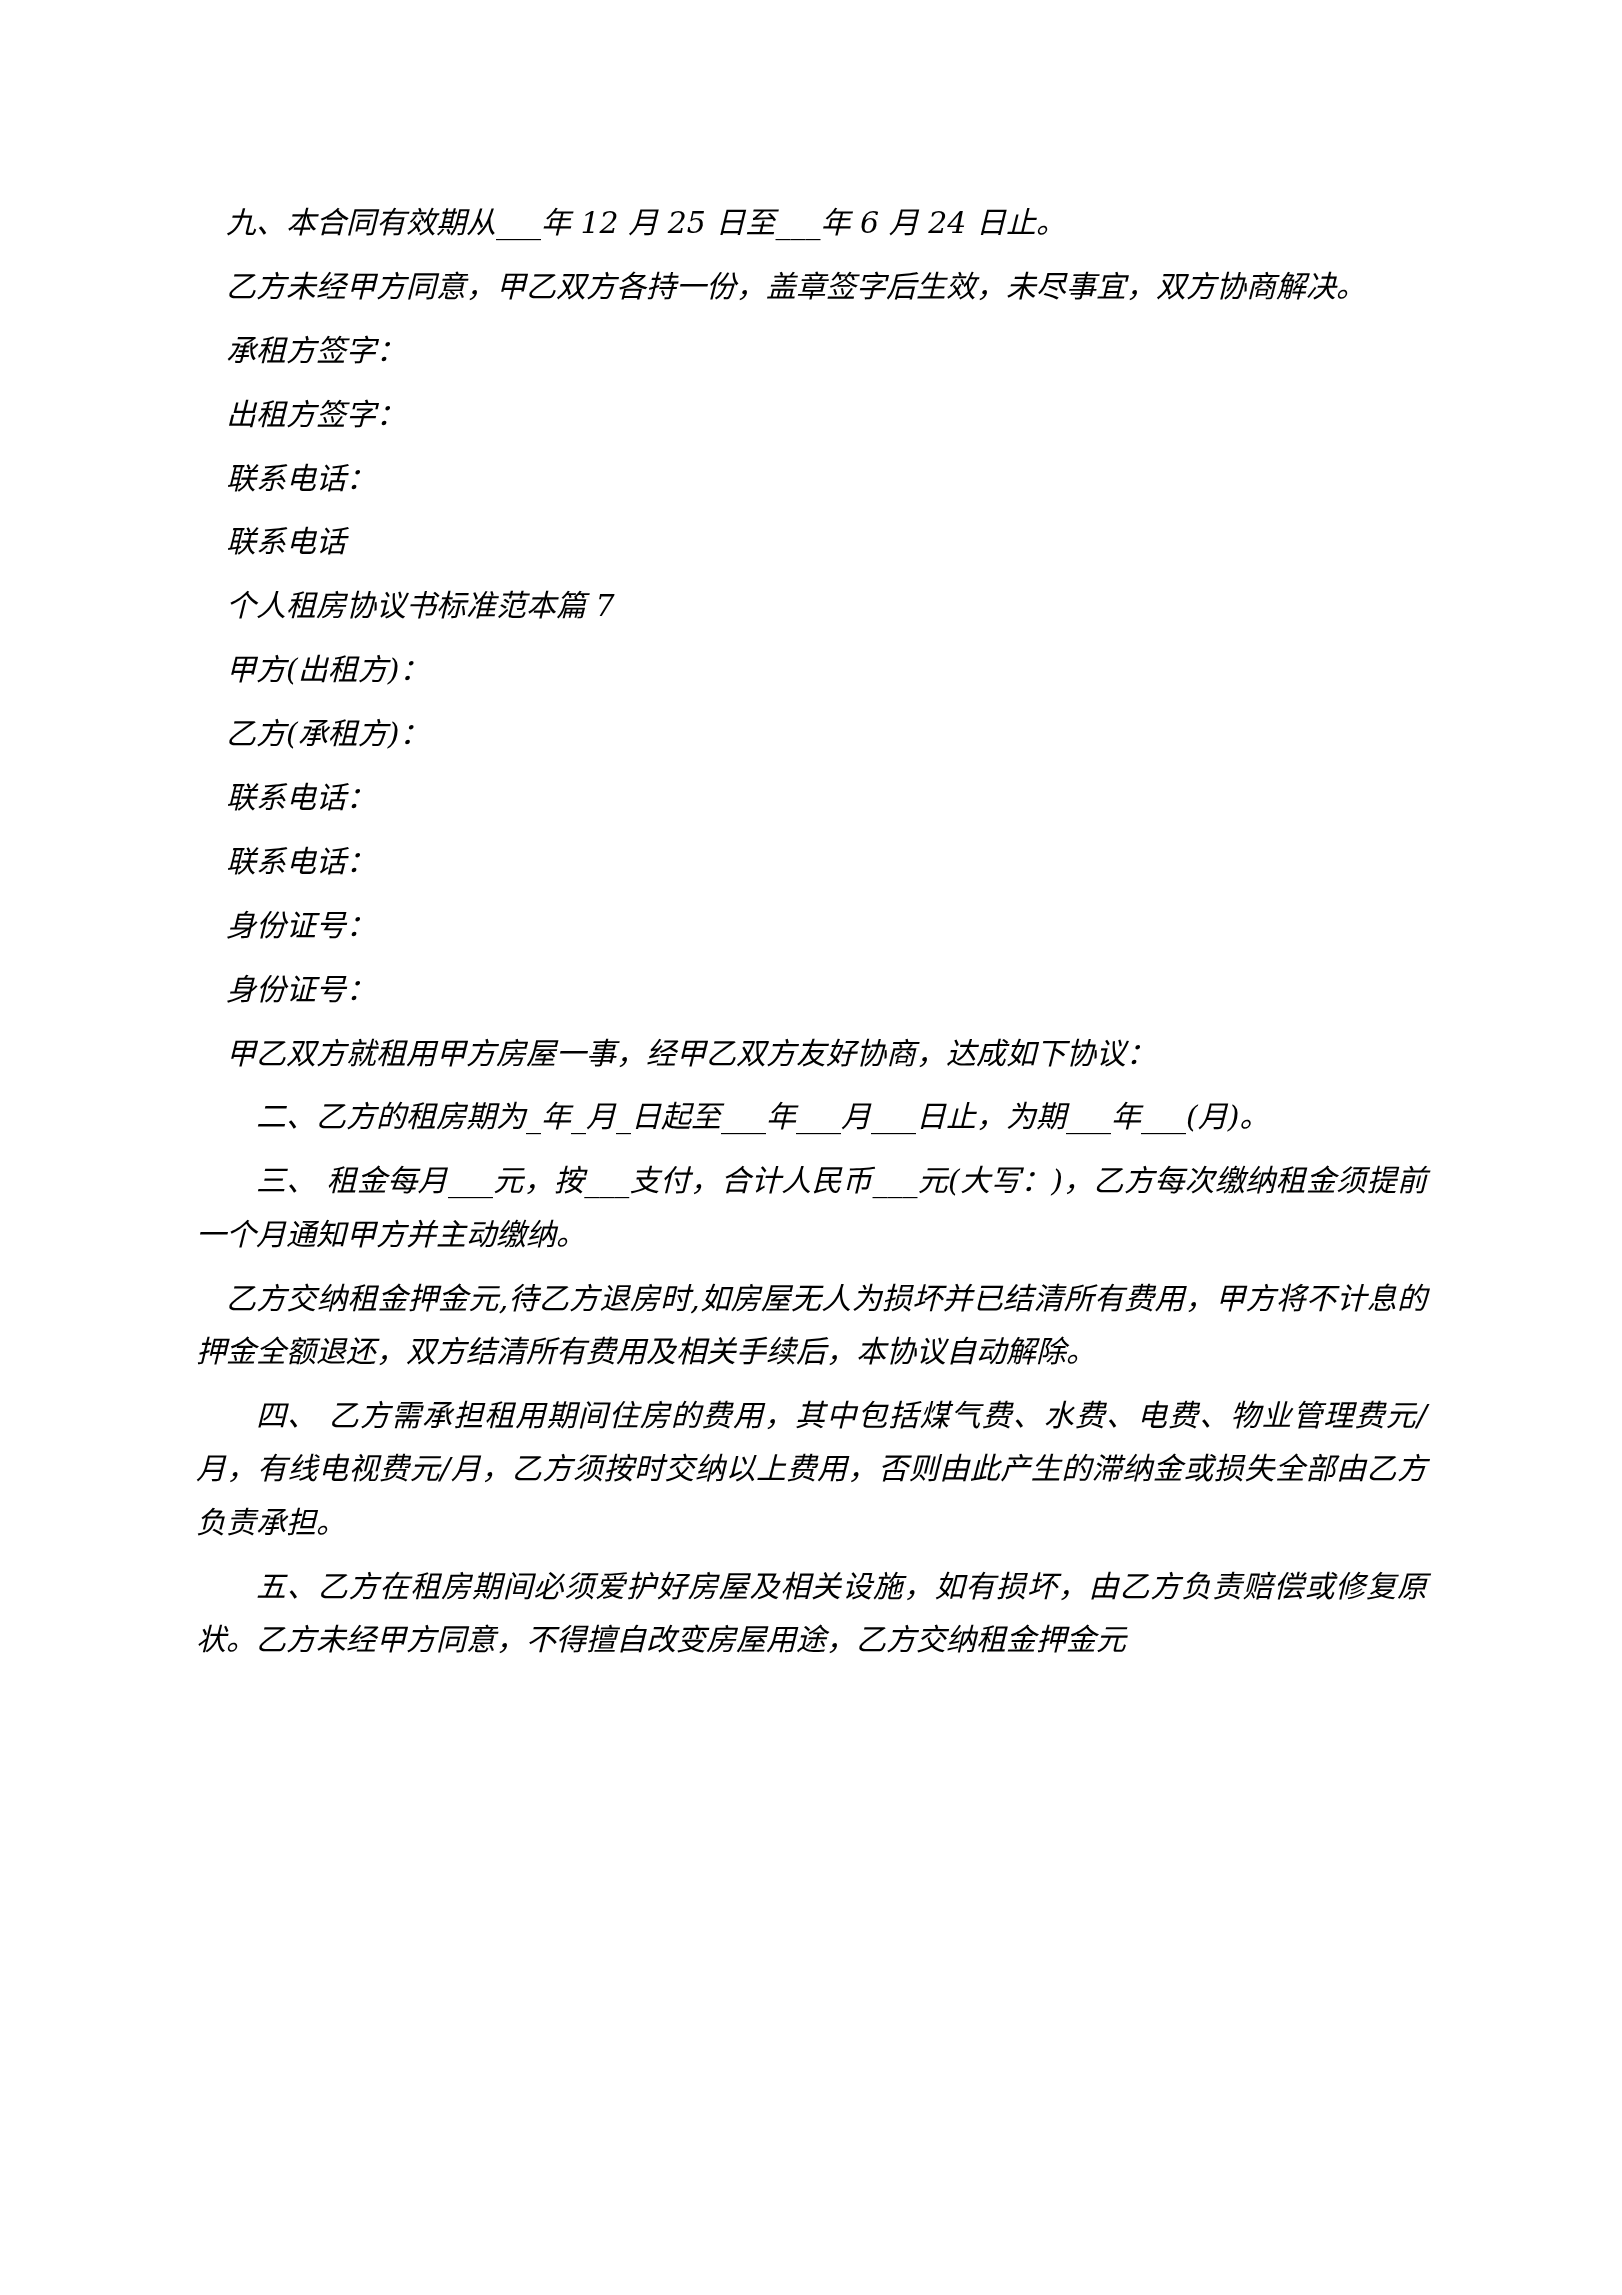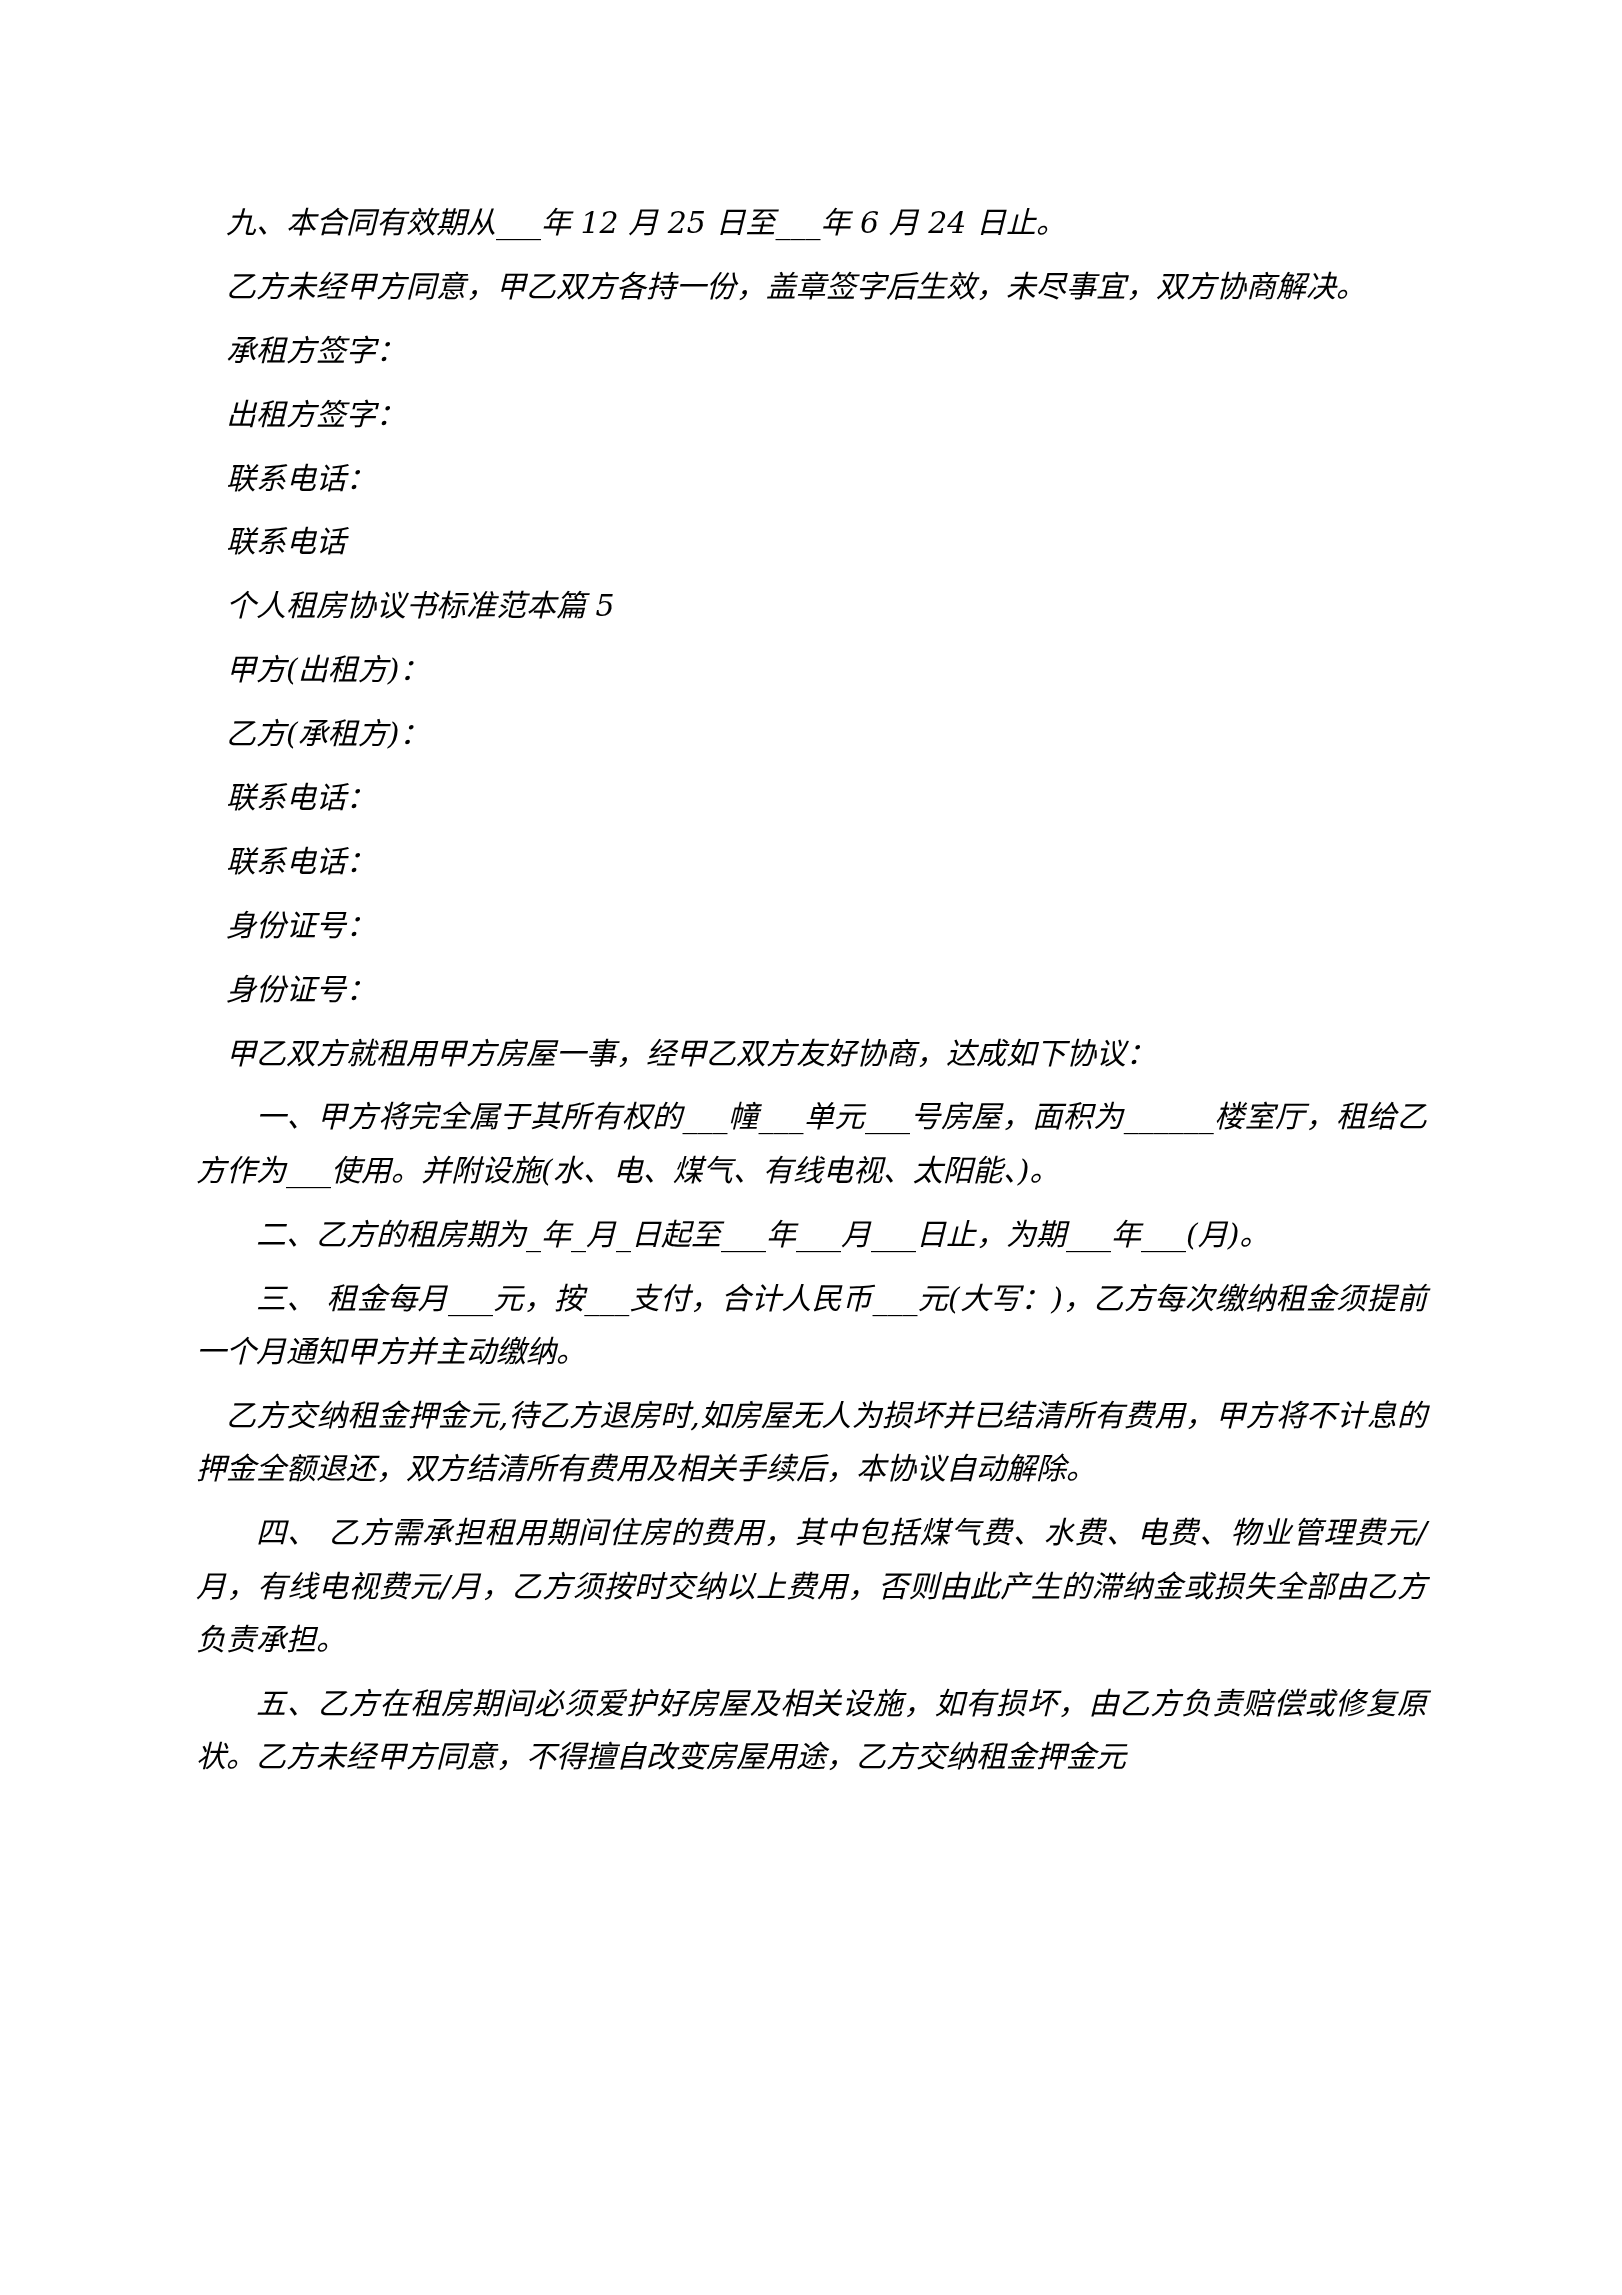--- a/index.html
+++ b/index.html
@@ -47,29 +47,28 @@
 
 <div class="page">
   <div class="doc-body">
 
     <p class="para indent1">九、本合同有效期从___年 12 月 25 日至___年 6 月 24 日止。</p>
     <p class="para indent1">乙方未经甲方同意，甲乙双方各持一份，盖章签字后生效，未尽事宜，双方协商解决。</p>
     <p class="para indent1">承租方签字：</p>
     <p class="para indent1">出租方签字：</p>
     <p class="para indent1">联系电话：</p>
     <p class="para indent1">联系电话</p>
-    <p class="para heading-center">个人租房协议书标准范本篇 5</p>
+    <p class="para heading-center">个人租房协议书标准范本篇 7</p>
     <p class="para indent1">甲方(出租方)：</p>
     <p class="para indent1">乙方(承租方)：</p>
     <p class="para indent1">联系电话：</p>
     <p class="para indent1">联系电话：</p>
     <p class="para indent1">身份证号：</p>
     <p class="para indent1">身份证号：</p>
     <p class="para indent1">甲乙双方就租用甲方房屋一事，经甲乙双方友好协商，达成如下协议：</p>
-    <p class="para indent2">一、甲方将完全属于其所有权的___幢___单元___号房屋，面积为______楼室厅，租给乙方作为___使用。并附设施(水、电、煤气、有线电视、太阳能、)。</p>
     <p class="para indent2">二、乙方的租房期为_年_月_日起至___年___月___日止，为期___年___(月)。</p>
     <p class="para indent2">三、 租金每月___元，按___支付，合计人民币___元(大写：)，乙方每次缴纳租金须提前一个月通知甲方并主动缴纳。</p>
     <p class="para indent1">乙方交纳租金押金元,待乙方退房时,如房屋无人为损坏并已结清所有费用，甲方将不计息的押金全额退还，双方结清所有费用及相关手续后，本协议自动解除。</p>
     <p class="para indent2">四、 乙方需承担租用期间住房的费用，其中包括煤气费、水费、电费、物业管理费元/月，有线电视费元/月，乙方须按时交纳以上费用，否则由此产生的滞纳金或损失全部由乙方负责承担。</p>
     <p class="para indent2">五、乙方在租房期间必须爱护好房屋及相关设施，如有损坏，由乙方负责赔偿或修复原状。乙方未经甲方同意，不得擅自改变房屋用途，乙方交纳租金押金元</p>
 
   </div>
 </div>
 
 

